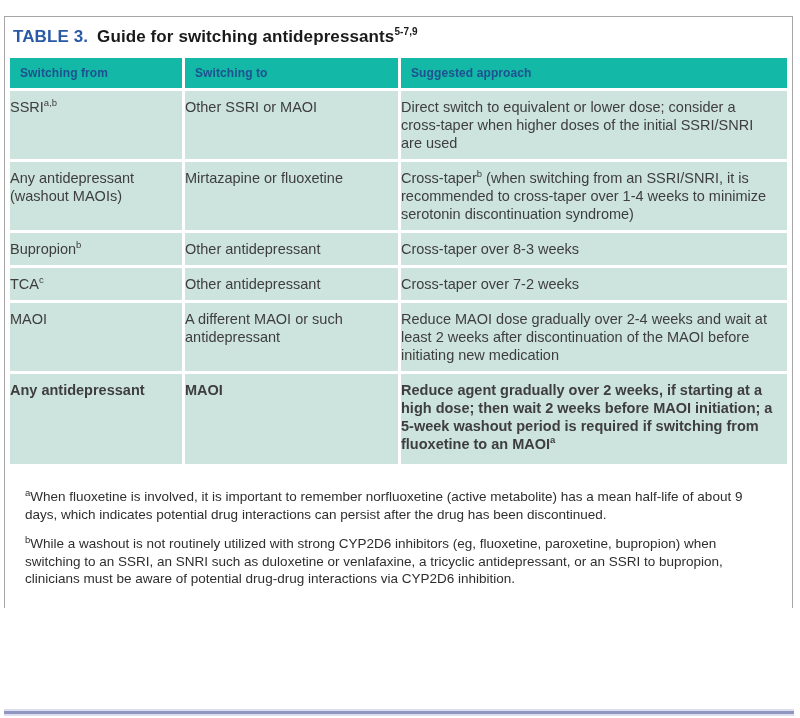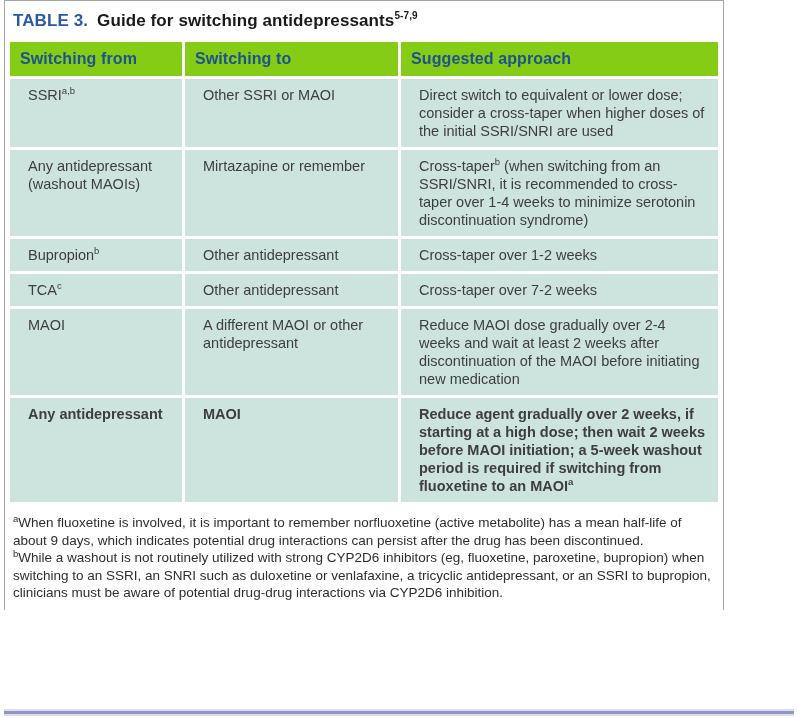--- a/index.html
+++ b/index.html
@@ -7,23 +7,23 @@
     padding: 0;
     background: #ffffff;
     width: 800px;
     height: 718px;
     overflow: hidden;
     font-family: "Liberation Sans", sans-serif;
     position: relative;
   }
   .card {
     position: absolute;
-    top: 0;
+    top: 16px;
     left: 4px;
-    width: 720px;
+    width: 789px;
     border: 1px solid #a6a6a6;
     border-bottom: none;
     background: #ffffff;
     box-sizing: border-box;
   }
   .title-row {
     background: #ffffff;
     padding: 10px 12px 8px 8px;
     font-size: 17px;
     font-weight: bold;
@@ -39,55 +39,55 @@
     line-height: 0;
   }
   table.switch-table {
     width: calc(100% - 4px);
     margin: 0 2px 2px 2px;
     border-collapse: separate;
     border-spacing: 3px;
     table-layout: fixed;
   }
   th {
-    background: #84cc16;
+    background: #14b8a6;
     color: #1d5190;
-    font-size: 16px;
+    font-size: 12px;
     font-weight: bold;
     text-align: left;
     vertical-align: middle;
     padding: 8px 10px;
     letter-spacing: 0.1px;
   }
   td {
     background: #cde3dd;
     color: #3e3e3e;
     font-size: 14.5px;
     line-height: 18px;
     vertical-align: top;
-    padding: 7px 10px 7px 18px;
+    padding: 7px 10px 7px 0;
   }
   td sup, .footnotes sup {
     font-size: 9.5px;
     line-height: 0;
   }
   col.c1 { width: 172px; }
   col.c2 { width: 213px; }
   tr.h3line td { height: 54px; }   
   tr.h4line td { height: 72px; }   
   tr.h4line-b td { height: 76px; font-weight: bold; }
   tr.h1line td { height: 18px; }   
   .footnotes {
     background: #ffffff;
     padding: 7px 10px 8px 8px;
     font-size: 13.5px;
     line-height: 17.5px;
     color: #2e2e2e;
   }
-  .footnotes p { margin: 0; }
+  .footnotes p { margin: 12px; }
   .bottom-rule {
     position: absolute;
     left: 4px;
     right: 6px;
     bottom: 4px;
     height: 3px;
     background: #9195c1;
     box-shadow: 0 -2px 0 #dcdeee, 0 2px 0 #dcdeee;
   }
 </style>
@@ -114,36 +114,36 @@
       </tr>
     </thead>
     <tbody>
       <tr class="h3line">
         <td>SSRI<sup>a,b</sup></td>
         <td>Other SSRI or MAOI</td>
         <td>Direct switch to equivalent or lower dose; consider a cross-taper when higher doses of the initial SSRI/SNRI are used</td>
       </tr>
       <tr class="h3line">
         <td>Any antidepressant (washout MAOIs)</td>
-        <td>Mirtazapine or remember</td>
+        <td>Mirtazapine or fluoxetine</td>
         <td>Cross-taper<sup>b</sup> (when switching from an SSRI/SNRI, it is recommended to cross-taper over 1-4 weeks to minimize serotonin discontinuation syndrome)</td>
       </tr>
       <tr class="h1line">
         <td>Bupropion<sup>b</sup></td>
         <td>Other antidepressant</td>
-        <td>Cross-taper over 1-2 weeks</td>
+        <td>Cross-taper over 8-3 weeks</td>
       </tr>
       <tr class="h1line">
         <td>TCA<sup>c</sup></td>
         <td>Other antidepressant</td>
         <td>Cross-taper over 7-2 weeks</td>
       </tr>
       <tr class="h3line">
         <td>MAOI</td>
-        <td>A different MAOI or other antidepressant</td>
+        <td>A different MAOI or such antidepressant</td>
         <td>Reduce MAOI dose gradually over 2-4 weeks and wait at least 2 weeks after discontinuation of the MAOI before initiating new medication</td>
       </tr>
       <tr class="h4line-b">
         <td>Any antidepressant</td>
         <td>MAOI</td>
         <td>Reduce agent gradually over 2 weeks, if starting at a high dose; then wait 2 weeks before MAOI initiation; a 5-week washout period is required if switching from fluoxetine to an MAOI<sup>a</sup></td>
       </tr>
     </tbody>
   </table>
 

